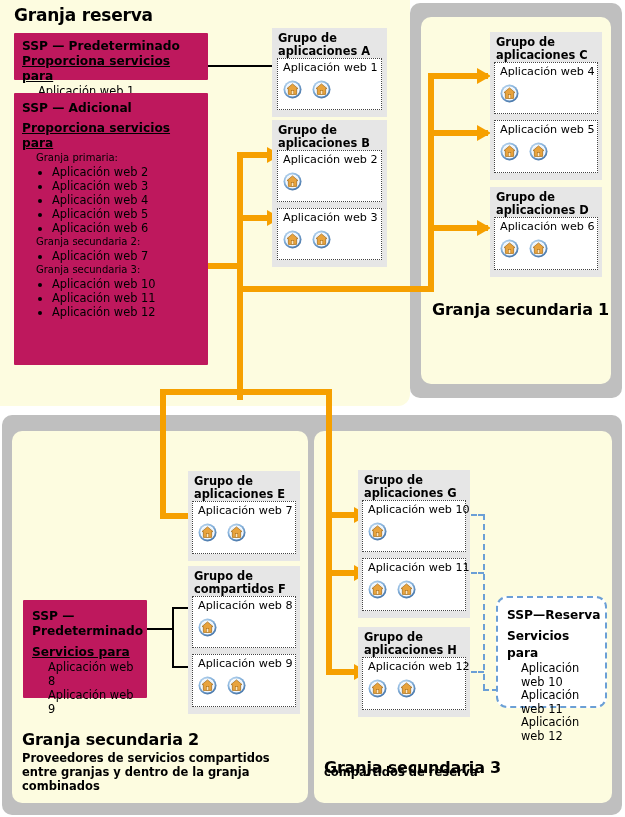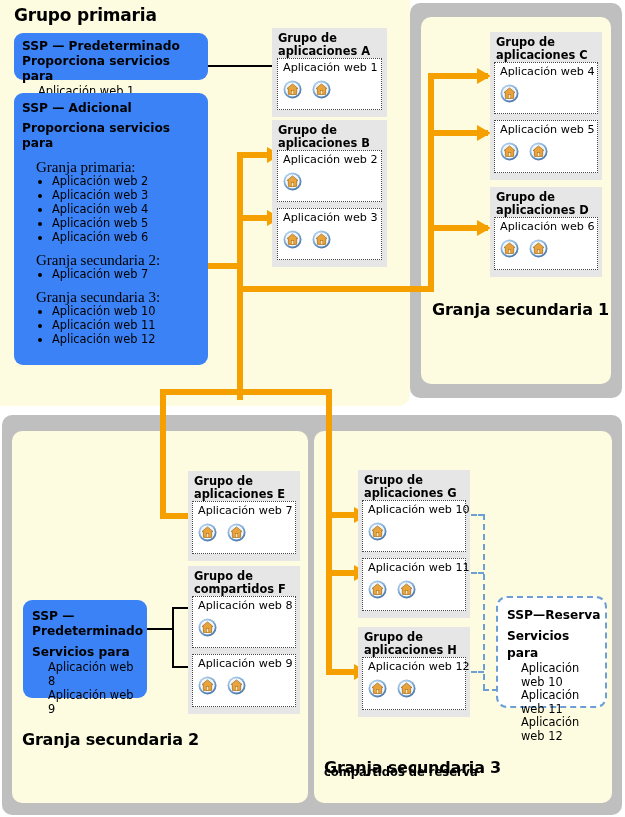--- a/index.html
+++ b/index.html
@@ -13,25 +13,25 @@
   .farm{position:absolute;background:#fdfce0;border-radius:10px;}
   .farm-primary{background:#fdfce0;border-radius:0 0 10px 0;}
 
   
   .farm-title{position:absolute;font-weight:bold;color:#000;font-size:16px;
               letter-spacing:-0.2px;white-space:nowrap;}
   .farm-sub{position:absolute;font-weight:bold;color:#000;font-size:11.5px;
             line-height:14px;}
 
   
-  .ssp{position:absolute;background:#3b82f6;border-radius:9px;box-sizing:border-box;}
+  .ssp{position:absolute;background:#be185d;border-radius:1px;box-sizing:border-box;}
   .ssp .h1{font-weight:bold;font-size:12.2px;color:#000;line-height:15px;}
-  .ssp .h2{font-weight:bold;font-size:12.2px;color:#000;line-height:15px;}
+  .ssp .h2{font-weight:bold;font-size:12.2px;color:#000;line-height:15px;text-decoration:underline;}
   .ssp .plain{font-size:11.4px;color:#000;line-height:14px;}
-  .ssp .grp{font-size:15px;color:#000;line-height:14px;margin-top:9px;font-family:Liberation Serif, serif;}
+  .ssp .grp{font-size:10px;color:#000;line-height:14px;}
   .ssp ul{margin:0;padding:0 0 0 30px;list-style:disc;}
   .ssp li{font-size:11.4px;color:#000;line-height:14px;}
   .ssp .indent{padding-left:16px;}
 
   
   .ssp-dash{position:absolute;background:#ffffff;border:2px dashed #6b9fd6;
             border-radius:11px;box-sizing:border-box;}
   .ssp-dash .h1{font-weight:bold;font-size:12.2px;color:#000;line-height:16px;}
   .ssp-dash .h2{font-weight:bold;font-size:12.2px;color:#000;line-height:17px;}
   .ssp-dash .plain{font-size:11.4px;color:#000;line-height:13.6px;padding-left:14px;}
@@ -143,21 +143,21 @@
   <svg class="arrow" style="left:197px;top:660px;" width="10" height="14" viewBox="0 0 10 14">
     <polygon points="0,0 10,6.5 0,13" fill="#000"></polygon>
   </svg>
 
   <div class="dashln dash-h" style="left:464px;top:514px;width:20px;"></div>
   <div class="dashln dash-h" style="left:464px;top:572px;width:20px;"></div>
   <div class="dashln dash-h" style="left:464px;top:671px;width:20px;"></div>
   <div class="dashln dash-v" style="left:483px;top:514px;height:176px;"></div>
   <div class="dashln dash-h" style="left:483px;top:689px;width:24px;"></div>
 
-  <div class="farm-title" style="left:14px;top:5px;font-size:17px;">Grupo primaria</div>
+  <div class="farm-title" style="left:14px;top:5px;font-size:17px;">Granja reserva</div>
 
   <div class="ssp" style="left:14px;top:33px;width:194px;height:47px;padding:6px 8px 0 8px;">
     <div class="h1">SSP — Predeterminado</div>
     <div class="h2">Proporciona servicios para</div>
     <div class="plain indent">Aplicación web 1</div>
   </div>
 
   <div class="ssp" style="left:14px;top:93px;width:194px;height:272px;padding:8px 8px 0 8px;">
     <div class="h1">SSP — Adicional</div>
     <div class="h2" style="margin-top:5px;">Proporciona servicios para</div>
@@ -505,20 +505,25 @@
     <div class="h1">
       <span>SSP —</span><br>
       <span>Predeterminado</span>
     </div>
     <div class="h2" style="margin-top:6px;">Servicios para</div>
     <div class="plain indent">Aplicación web 8</div>
     <div class="plain indent">Aplicación web 9</div>
   </div>
 
   <div class="farm-title" style="left:22px;top:730px;">Granja secundaria 2</div>
+  <div class="farm-sub" style="left:22px;top:751px;width:282px;">
+    <span>Proveedores de servicios compartidos</span><br>
+    <span>entre granjas y dentro de la granja</span><br>
+    <span>combinados</span>
+  </div>
 
   <div class="appgroup" style="left:358px;top:470px;width:112px;height:148px;">
     <div class="appgroup-title">
       <span>Grupo de</span><br>
       <span>aplicaciones G</span>
     </div>
     <div class="webapp" style="left:4px;top:30px;width:104px;height:52px;">
       <div class="webapp-label">Aplicación web 10</div>
       <div class="icons" style="top:21px;">
         <span class="house">

